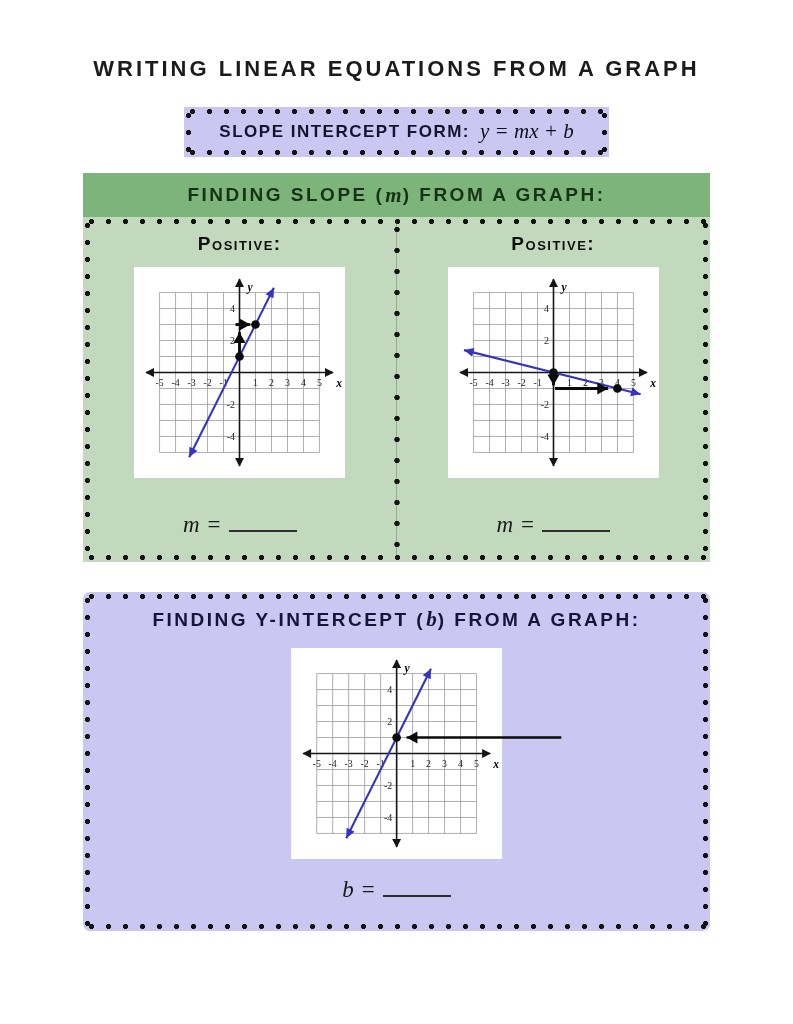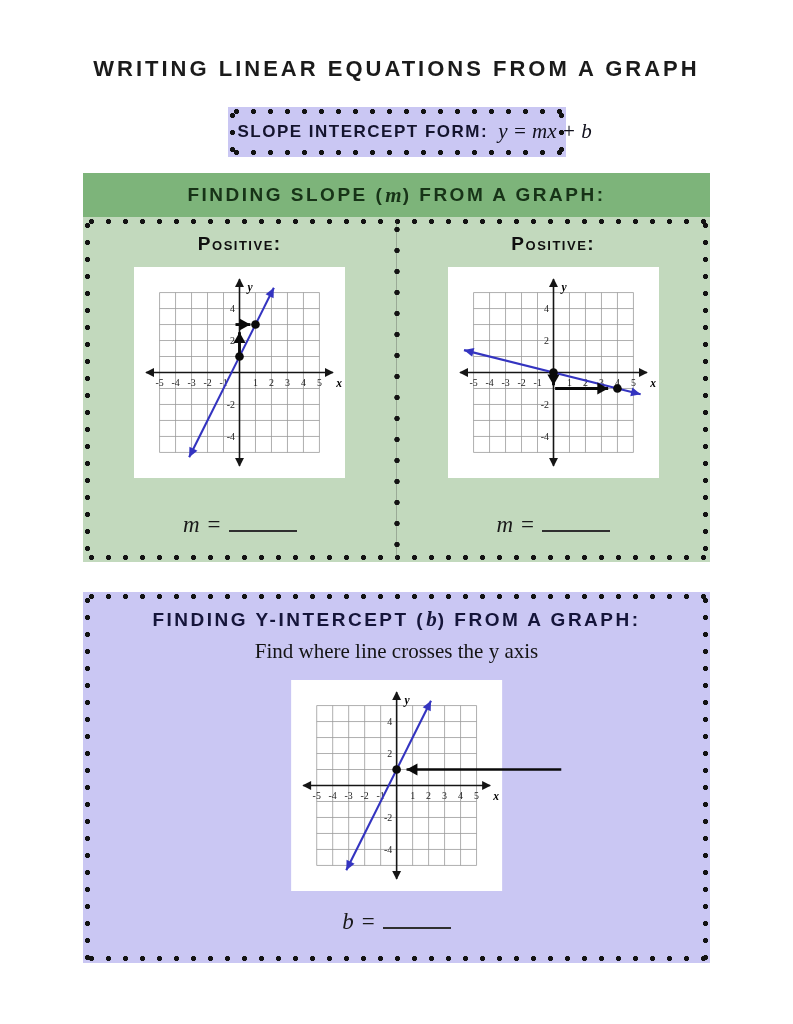--- a/index.html
+++ b/index.html
@@ -17,21 +17,21 @@
     background-image:
       radial-gradient(circle, var(--dots,#131313) 2.3px, rgba(0,0,0,0) 2.9px),
       radial-gradient(circle, var(--dots,#131313) 2.3px, rgba(0,0,0,0) 2.9px),
       radial-gradient(circle, var(--dots,#131313) 2.3px, rgba(0,0,0,0) 2.9px),
       radial-gradient(circle, var(--dots,#131313) 2.3px, rgba(0,0,0,0) 2.9px);
     background-size:17px 9px, 17px 9px, 9px 17px, 9px 17px;
     background-position:0 0, 0 100%, 0 0, 100% 0;
     background-repeat:repeat-x, repeat-x, repeat-y, repeat-y;
   }
   .si-box {
-    width:338px; margin:25px auto 16px; padding:12px 10px 13px;
+    width:425px; margin:25px auto 16px; padding:12px 10px 13px;
     background-color:var(--lavender,#cac7f3);
     text-align:center; white-space:nowrap;
   }
   .si-label {
     font-size:17px; font-weight:700; letter-spacing:1.5px; color:#14142e;
     vertical-align:middle;
   }
   .math, .formula {
     font-family:"Liberation Serif","DejaVu Serif",serif; font-style:italic;
   }
@@ -69,21 +69,21 @@
     font-size:23px; color:#1a1a1a;
   }
   .answer .avar { font-style:italic; }
   .answer .eq  { margin:0 2px 0 8px; }
   .blank {
     display:inline-block; width:68px; margin-left:6px;
     border-bottom:2px solid #2f2f2f;
   }
   .section-purple {
     margin-top:30px; background-color:var(--lavender,#cac7f3);
-    padding:15px 0 28px; text-align:center;
+    padding:15px 0 28px; text-align:center;border-radius:7px;
   }
   .purple-header {
     font-size:19px; font-weight:700; letter-spacing:2.5px; color:#15153a;
   }
   .purple-header .hdr-var { color:#15153a; }
   .purple-sub {
     margin-top:7px; font-family:"Liberation Serif","DejaVu Serif",serif;
     font-size:21px; color:#141414;
   }
   .graph3-wrap { width:211px; margin:16px auto 0; text-align:left; }
@@ -246,21 +246,20 @@
         <span class="avar">m</span><span class="eq">=</span><span class="blank"></span>
       </div>
     </div>
   </div>
 </div>
 
 <div class="section section-purple dotted">
   <div class="purple-header">
     <span>FINDING Y-INTERCEPT (</span><span class="math hdr-var">b</span><span>) FROM A GRAPH:</span>
   </div>
-  <div class="purple-sub">Find where line crosses the y axis</div>
   <div class="graph3-wrap">
       <svg xmlns="http://www.w3.org/2000/svg" width="280" height="211" viewBox="-6.6 -6.6 17.5 13.2" style="display:block;overflow:visible">
         <rect x="-6.6" y="-6.6" width="13.2" height="13.2" fill="#ffffff"></rect>
         <g stroke="#9b9b9b" stroke-width="0.05" fill="none">
           <line x1="-5" y1="-5" x2="-5" y2="5"></line>
           <line x1="-5" y1="5" x2="5" y2="5"></line>
           <line x1="-4" y1="-5" x2="-4" y2="5"></line>
           <line x1="-5" y1="4" x2="5" y2="4"></line>
           <line x1="-3" y1="-5" x2="-3" y2="5"></line>
           <line x1="-5" y1="3" x2="5" y2="3"></line>

